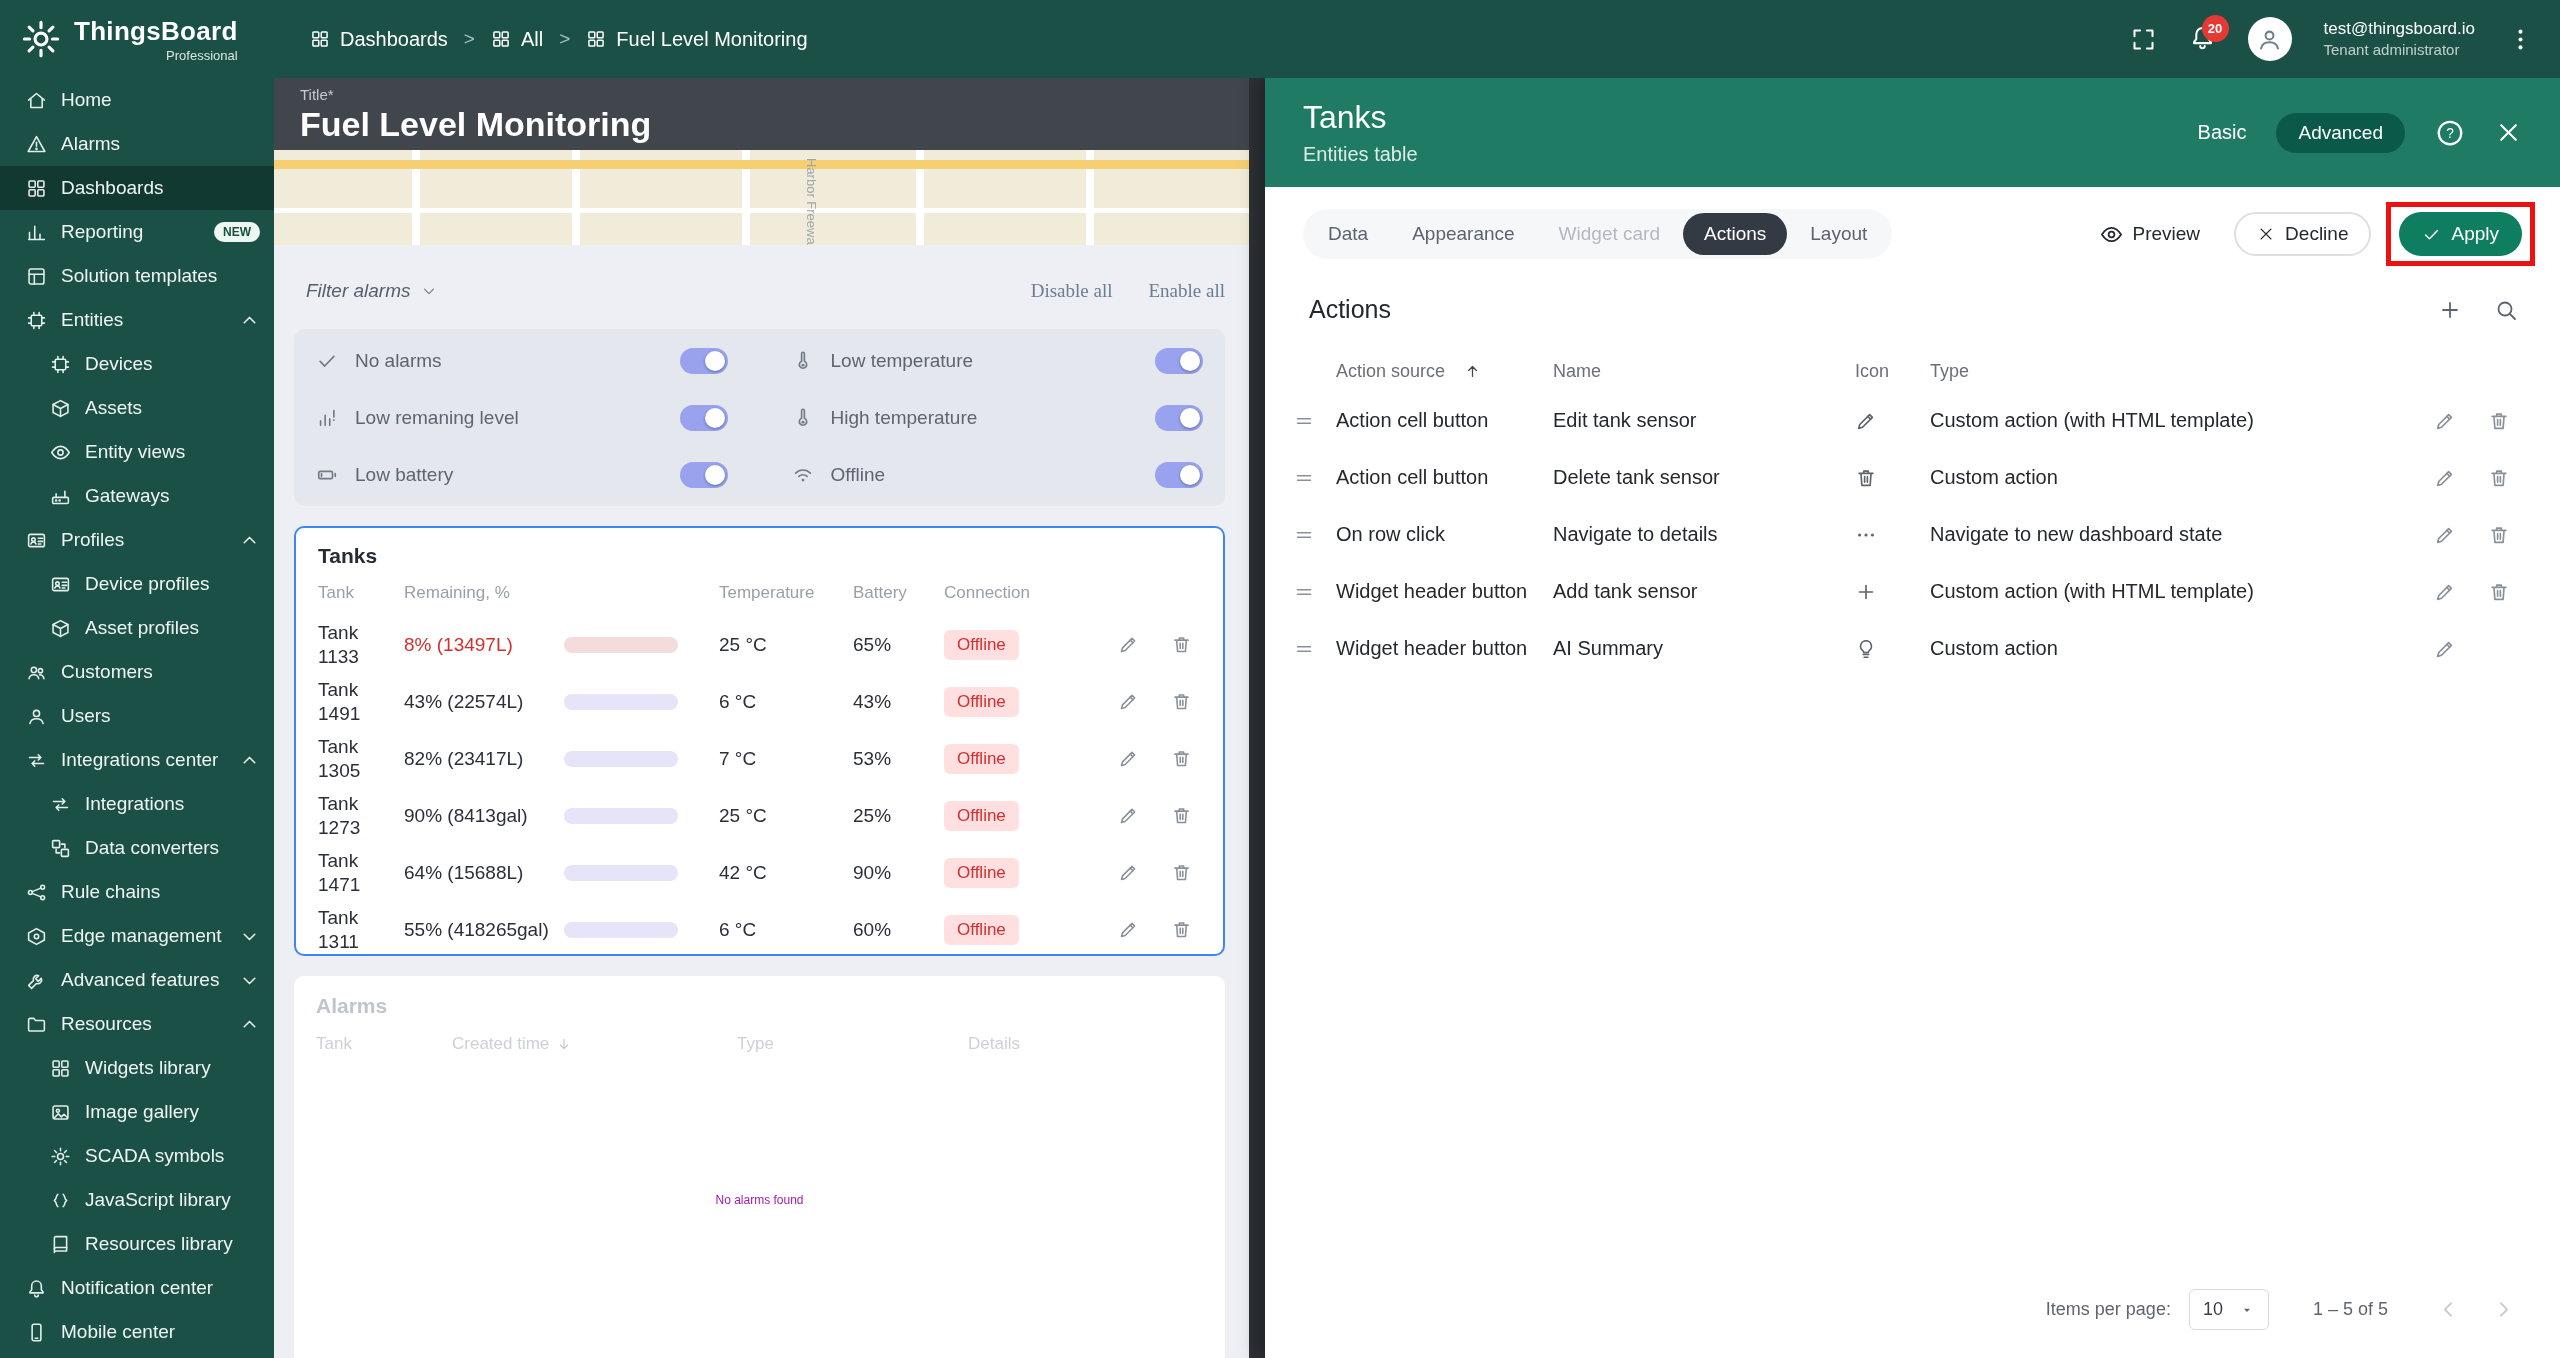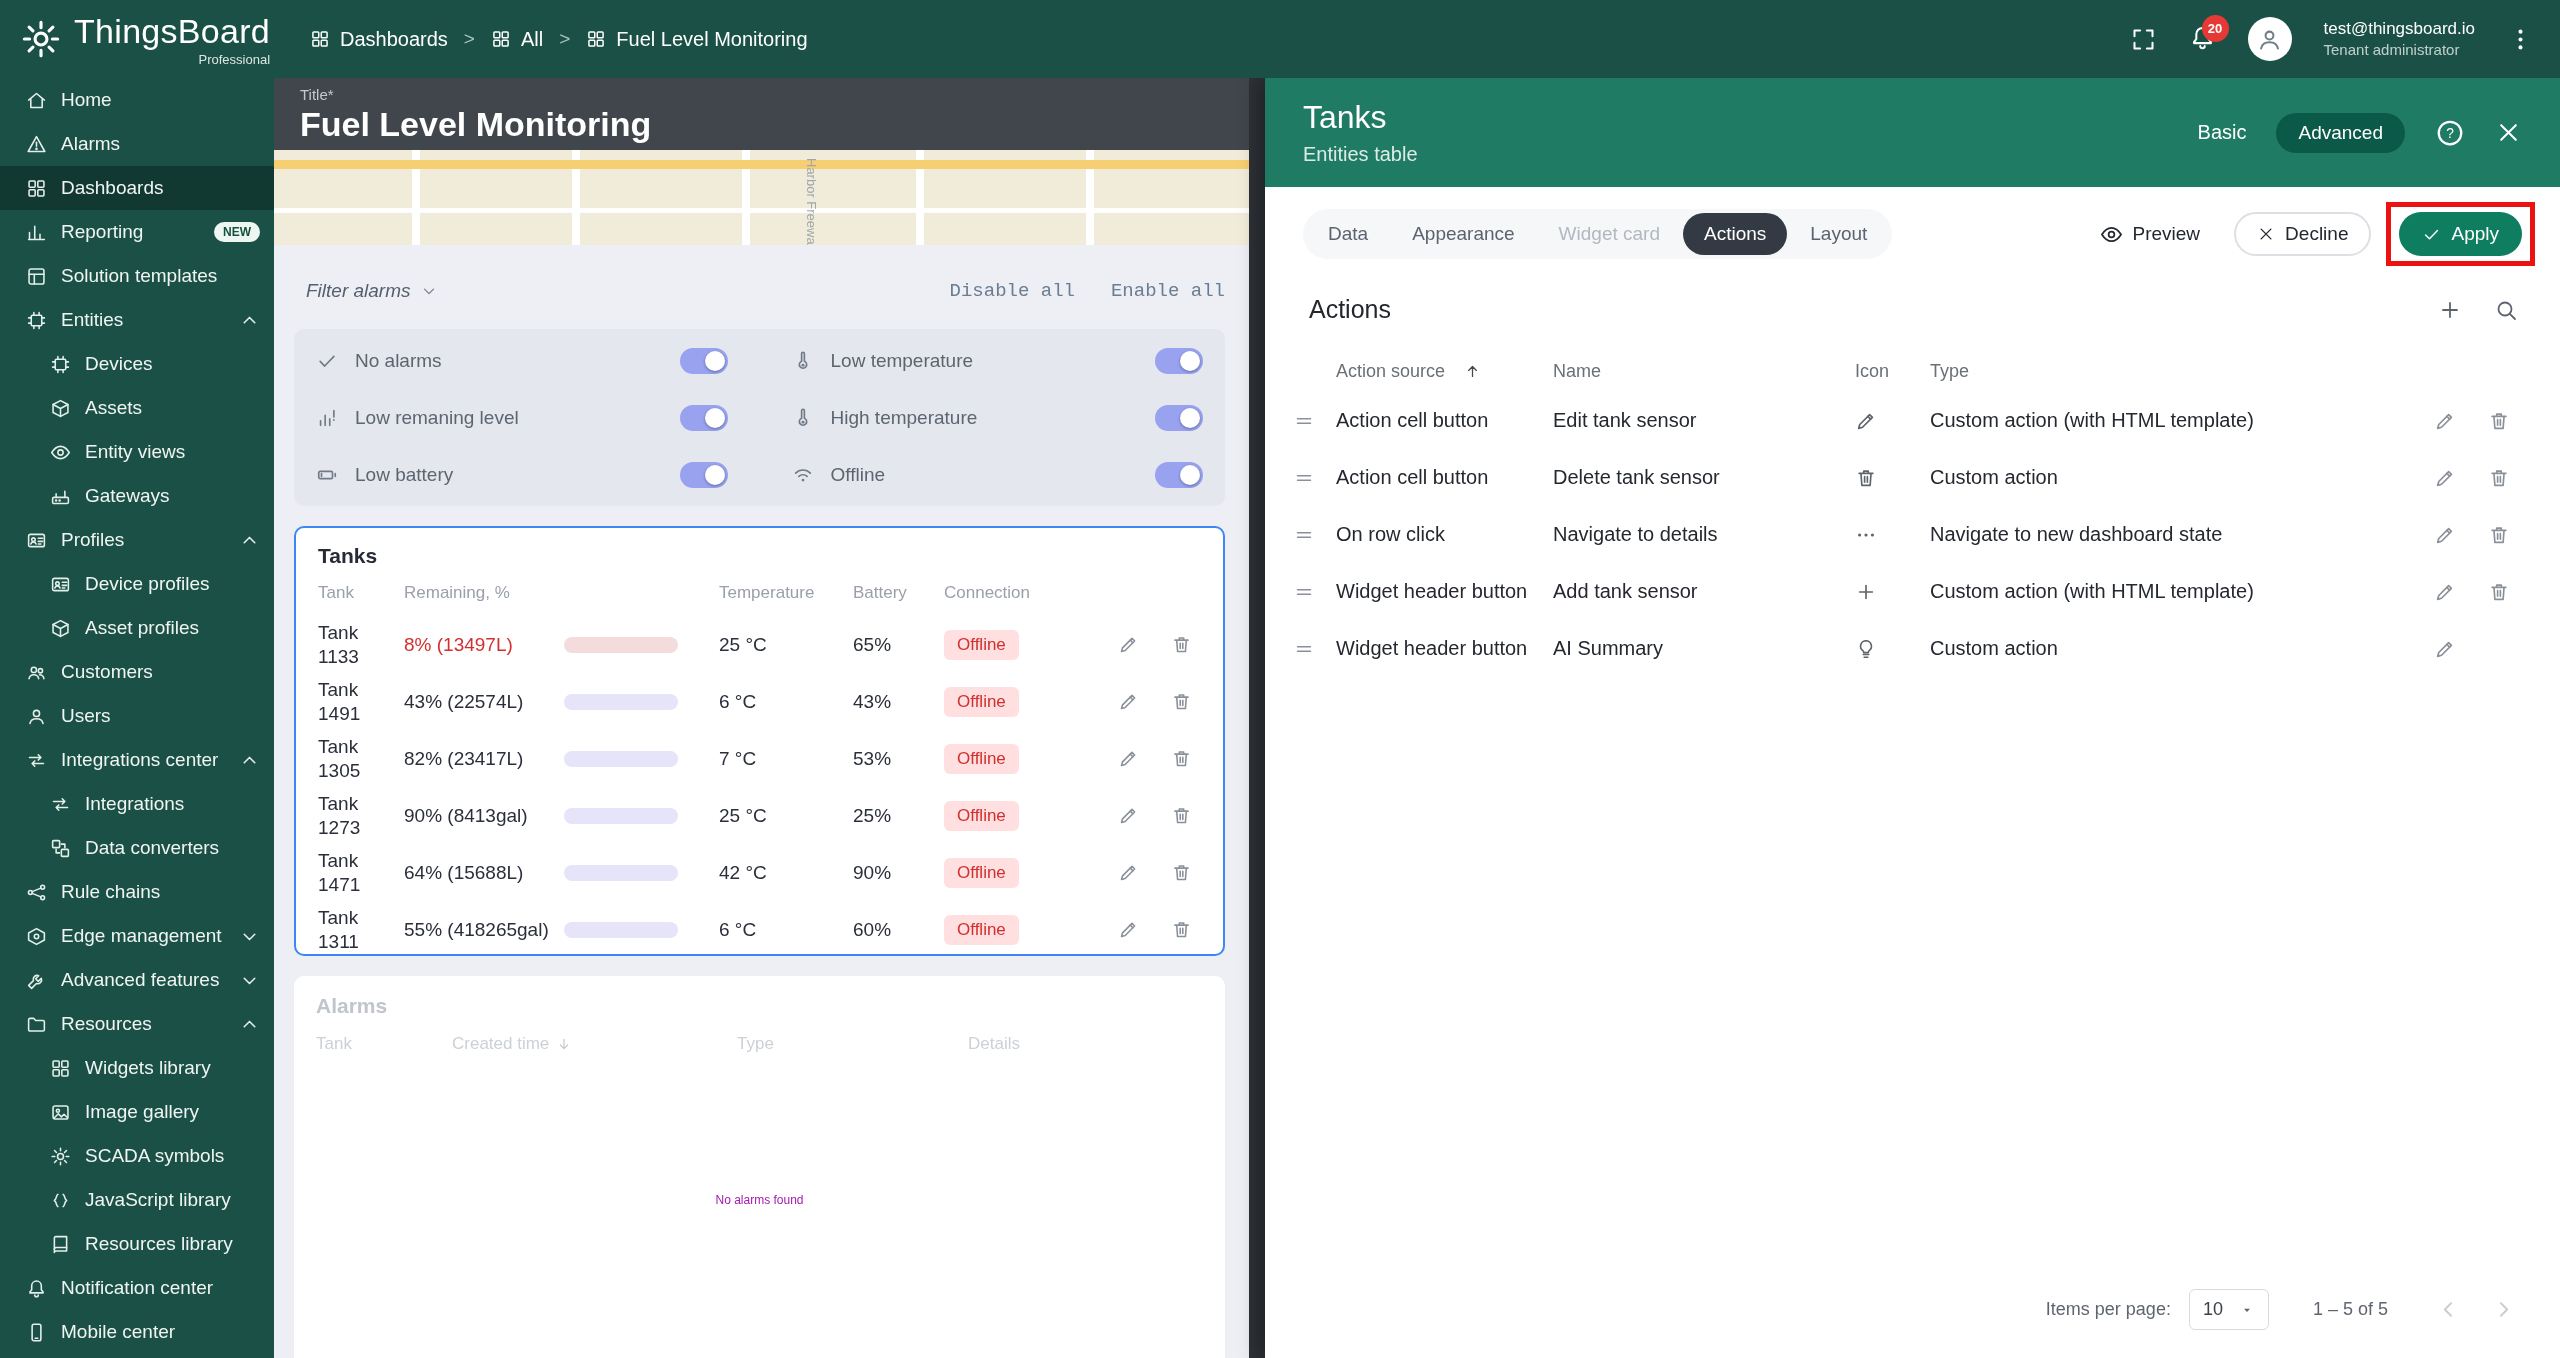--- a/index.html
+++ b/index.html
@@ -11,21 +11,21 @@
   }
   .app { position:relative; width:2560px; height:1358px; }
 
   .icon { display:inline-block; flex:none; }
   .icon svg { width:100%; height:100%; display:block; }
 
   
   .topbar { position:absolute; top:0; left:0; right:0; height:78px; background:#1a5045; display:flex; align-items:center; color:#fff; z-index:10; }
   .logo { width:274px; display:flex; align-items:center; gap:12px; padding-left:20px; cursor:pointer; }
   .logo-icon { width:42px; height:42px; color:#fff; }
-  .logo-title { font-size:34px; font-weight:400; letter-spacing:.3px; }
+  .logo-title { font-size:26px; font-weight:700; letter-spacing:.3px; }
   .logo-sub { font-size:13px; opacity:.85; text-align:right; margin-top:1px; }
   .breadcrumb { display:flex; align-items:center; gap:16px; margin-left:36px; font-size:20px; }
   .crumb { display:flex; align-items:center; gap:10px; cursor:pointer; }
   .crumb .icon { width:20px; height:20px; }
   .crumb-sep { color:rgba(255,255,255,.65); font-size:19px; }
   .topbar-right { margin-left:auto; display:flex; align-items:center; gap:32px; padding-right:26px; }
   .tb-icon { width:27px; height:27px; color:#fff; cursor:pointer; }
   .bell-wrap { position:relative; cursor:pointer; }
   .badge { position:absolute; top:-9px; right:-13px; background:#e53935; color:#fff; font-size:13px; font-weight:700; min-width:27px; height:27px; border-radius:14px; display:flex; align-items:center; justify-content:center; }
   .avatar { width:44px; height:44px; border-radius:50%; background:#fff; display:flex; align-items:center; justify-content:center; color:#6e7f87; cursor:pointer; }
@@ -55,21 +55,21 @@
       linear-gradient(180deg, rgba(0,0,0,0) 0 10px, #f6cf72 10px 19px, rgba(0,0,0,0) 19px 58px, rgba(255,255,255,.95) 58px 63px, rgba(0,0,0,0) 63px),
       linear-gradient(90deg, rgba(0,0,0,0) 0 138px, #fff 138px 146px, rgba(0,0,0,0) 146px 298px, #fff 298px 306px, rgba(0,0,0,0) 306px 468px, #fff 468px 476px, rgba(0,0,0,0) 476px 642px, #fff 642px 650px, rgba(0,0,0,0) 650px 812px, #fff 812px 820px, rgba(0,0,0,0) 820px);
   }
   .map-label { position:absolute; left:545px; top:8px; color:#a0a6ad; font-size:13px; transform:rotate(90deg); transform-origin:left top; white-space:nowrap; }
   .dash-body { flex:1; background:#edeff4; padding:24px 24px 0 20px; display:flex; flex-direction:column; overflow:hidden; }
 
   .filter-row { display:flex; align-items:center; height:44px; flex:none; }
   .filter-label { display:flex; align-items:center; gap:9px; margin-left:12px; color:#55606e; font-size:19px; cursor:pointer;font-style:italic; }
   .filter-label .icon { width:18px; height:18px; color:#7a8492; }
   .filter-actions { margin-left:auto; display:flex; gap:36px; }
-  .text-btn { font-size:19px; color:#6b7d93; font-weight:500; cursor:pointer; background:none; border:none; font-family:Liberation Mono, monospace; padding:0; }
+  .text-btn { font-size:19px; color:#6b7d93; font-weight:500; cursor:pointer; background:none; border:none; font-family:Liberation Serif, serif; padding:0; }
 
   .toggles { margin-top:16px; flex:none; background:#e4e7ee; border-radius:10px; padding:3px 22px; display:grid; grid-template-columns:1fr 1fr; column-gap:64px; }
   .toggle-row { display:flex; align-items:center; gap:17px; height:57px; }
   .toggle-row .icon { width:22px; height:22px; color:#717a86; }
   .toggle-label { flex:1; color:#5d6570; font-size:19px; }
   .switch { width:48px; height:26px; border-radius:13px; background:#98a2ef; position:relative; cursor:pointer; }
   .switch::after { content:""; position:absolute; right:3px; top:3px; width:20px; height:20px; border-radius:50%; background:#fff; box-shadow:0 1px 3px rgba(0,0,0,.35); }
 
   .tanks { margin-top:20px; flex:none; background:#fff; border:2px solid #3e86f5; border-radius:10px; height:430px; overflow:hidden; padding-top:16px; }
   .tanks-title { padding-left:22px; font-size:21px; font-weight:700; color:#262b36; }

